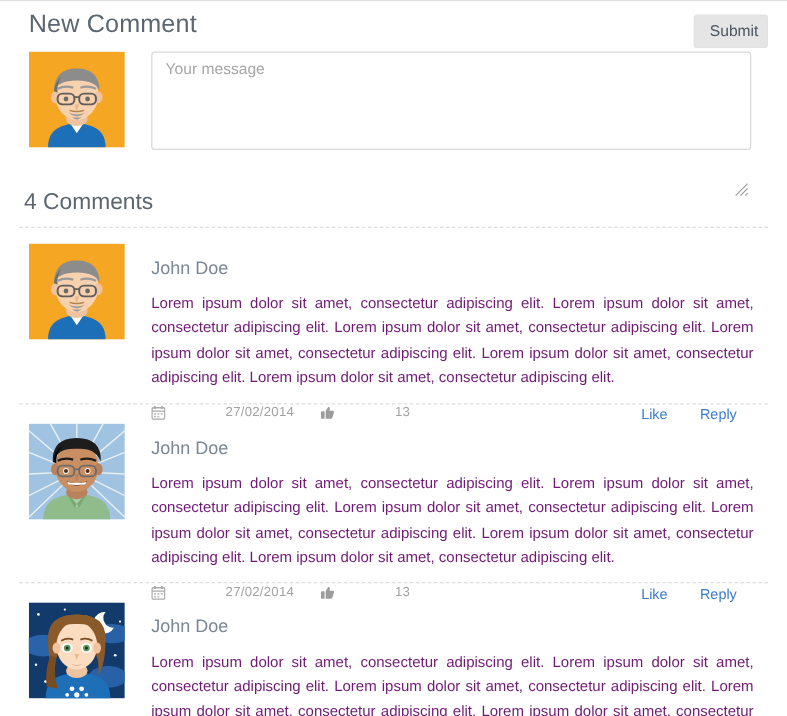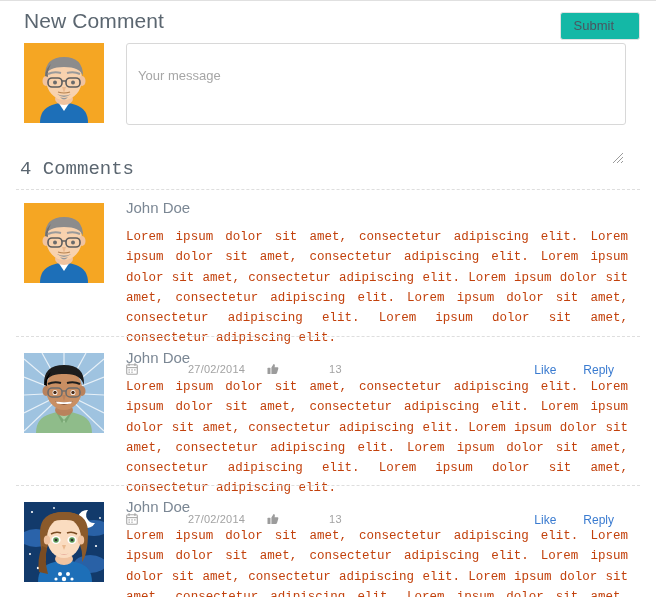--- a/index.html
+++ b/index.html
@@ -32,25 +32,25 @@
     font-size: 21px;
     font-weight: 400;
     color: #5b6670;
     letter-spacing: 0.1px;
     white-space: nowrap;
     text-align: center;
   }
   .submit-button {
     position: absolute;
     right: 16px; top: 11px;
-    padding: 6px 25px 7px 13px;
+    padding: 6px 7px 7px 13px;
     font-family: "Liberation Sans", sans-serif;
     font-size: 13px;
     color: #4a5560;
-    background: #14b8a6;
+    background: #e5e5e5;
     border: 1px solid #e2e2e2;
     border-radius: 3px;
     cursor: pointer;
     line-height: 1;
   }
 
   
   .form-row {
     position: absolute;
     left: 0; top: 42px;
@@ -68,41 +68,40 @@
   .message-box {
     position: absolute;
     left: 126px; top: 0;
     width: 500px; height: 82px;
     border: 1px solid #d8d8d8;
     border-radius: 3px;
     background: #ffffff;
     font-family: "Liberation Sans", sans-serif;
     font-size: 13px;
     color: #555555;
-    padding: 24px 11px;
+    padding: 6px 11px;
     resize: none;
     outline: none;
   }
   .message-box::placeholder { color: #a6a6a6; }
   .resize-grip {
     position: absolute;
     left: 610px; top: 107px;
     width: 14px; height: 14px;
     pointer-events: none;
   }
 
   
   .comments-count {
     position: absolute;
     left: 20px; top: 157px;
     font-size: 19px;
     font-weight: 400;
     color: #5b6670;
     white-space: nowrap;
-    font-family: Liberation Mono, monospace;
   }
 
   .divider {
     position: absolute;
     left: 16px;
     width: 624px;
     height: 0;
     border-top: 1px dashed #dedede;
   }
   .d1 { top: 188px; }
@@ -118,37 +117,36 @@
   .c1 { top: 198px; }
   .c2 { top: 348px; }
   .c3 { top: 497px; }
 
   .comment-avatar {
     position: absolute;
     left: 24px; top: 4px;
   }
   .comment-body {
     position: absolute;
-    left: 126px; top: 0;
+    left: 126px; top: 16px;
     width: 502px;
   }
   .author {
     font-size: 15px;
     font-weight: 400;
     color: #7b8794;
     margin: 0 0 10px 0;
     line-height: 1.2;
   }
   .comment-text {
     font-size: 12.5px;
     line-height: 1.62;
-    color: #c2410c;
+    color: #701a75;
     text-align: justify;
     margin: 0;
-    font-family: Liberation Mono, monospace;
   }
   .meta {
     position: relative;
     margin-top: 14px;
     height: 16px;
   }
   .meta-left {
     position: absolute;
     left: 0; top: 0;
     display: flex;

